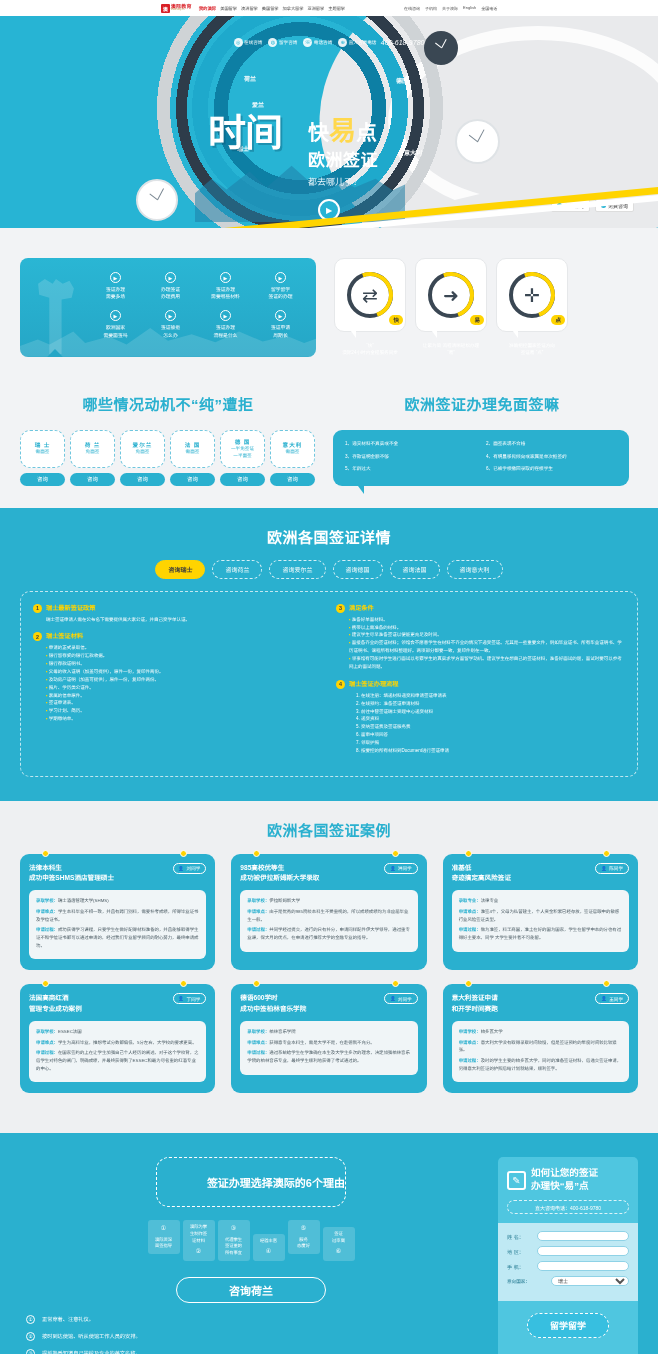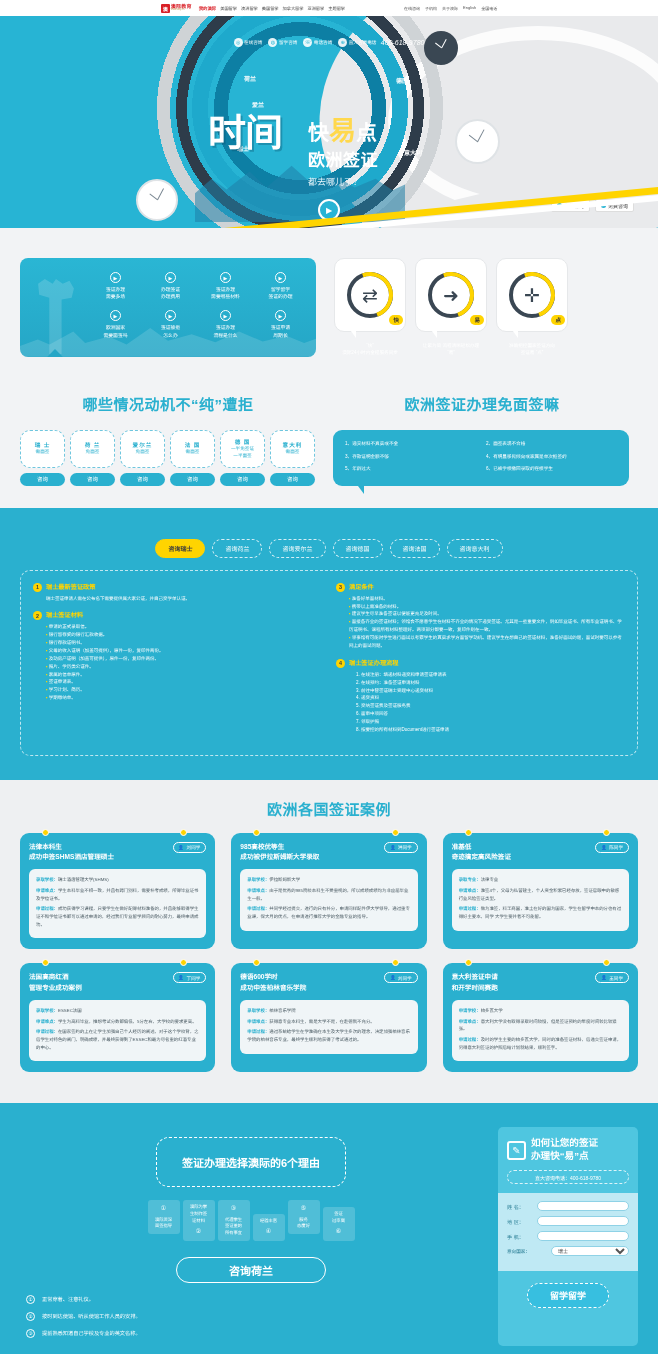--- a/index.html
+++ b/index.html
@@ -270,21 +270,21 @@
     color: #4b5b63; font-size: 4.4px; line-height: 1.75;
   }
   .case-body .k { color: #2ab0cf; font-weight: bold; }
   .case-body p { margin-bottom: 3px; }
 
   
   .reasons-wrap { display: flex; gap: 16px; padding: 0 20px; margin-top: 4px; }
   .reasons-left { flex: 1; }
   .reasons-title {
     border: 1px dashed #fff; border-radius: 13px; color: #fff; font-size: 11px;
-    font-weight: bold; padding: 16px 0; text-align: center; width: 190px; margin: 10px auto;
+    font-weight: bold; padding: 16px 0; text-align: right; width: 190px; margin: 0 auto;
   }
   .rcards { display: flex; gap: 3px; margin-top: 13px; justify-content: center; }
   .rcard {
     width: 32px; background: rgba(255,255,255,.18); border-radius: 3px;
     padding: 4px 3px; color: #fff; font-size: 4.3px; line-height: 1.55; text-align: center;
   }
   .rcard .rn {
     display: block; font-size: 6px; margin-bottom: 3px; color: #fff;
   }
   .rcard.up { align-self: flex-start; }
@@ -574,20 +574,21 @@
           <li>3、存款证明金额不够</li>
           <li>4、有明显移民倾向或家属是单次拒签的</li>
           <li>5、年龄过大</li>
           <li>6、已被学校撤回录取的在校学生</li>
         </div>
       </div>
     </div>
   </div>
 
   <div class="band-cyan">
+    <div class="sec-title" style="color:#fff">欧洲各国签证详情</div>
     <div class="tabs">
       <div class="tab active">咨询瑞士</div>
       <div class="tab">咨询荷兰</div>
       <div class="tab">咨询爱尔兰</div>
       <div class="tab">咨询德国</div>
       <div class="tab">咨询法国</div>
       <div class="tab">咨询意大利</div>
     </div>
 
     <div class="detail-panel">
@@ -648,21 +649,21 @@
             <li>交纳签证费及签证服务费</li>
             <li>面审中项回答</li>
             <li>领取护照</li>
             <li>按要控的所有材料到Document进行签证申请</li>
           </ul>
         </div>
       </div>
     </div>
   </div>
 
-  <div class="band-light" style="padding-bottom:31px">
+  <div class="band-light" style="padding-bottom:40px">
     <div class="sec-title">欧洲各国签证案例</div>
     <div class="cases">
 
       <div class="case">
         <span class="case-pin l"></span>
         <span class="case-pin r"></span>
         <div class="case-head">
           <div class="case-title" style="white-space:pre-line">法律本科生
 成功申签SHMS酒店管理硕士</div>
           <div class="case-tag">

